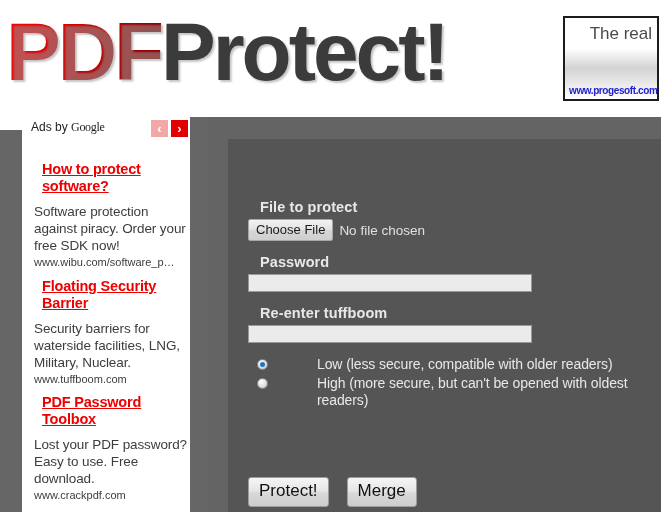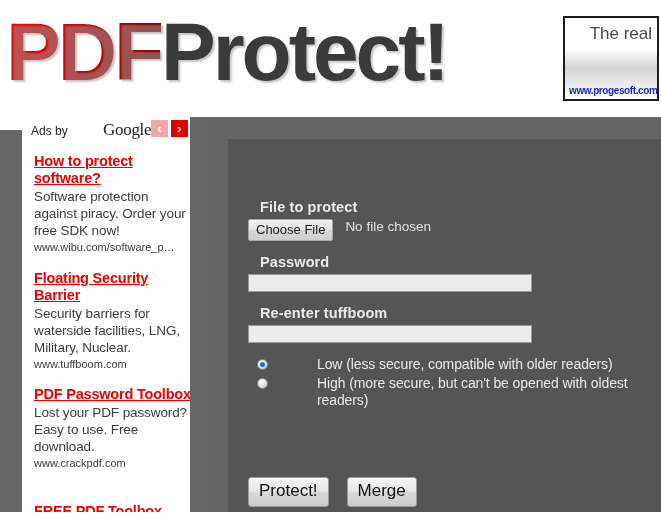--- a/index.html
+++ b/index.html
@@ -116,23 +116,22 @@
   #ads-by-google {
     position: absolute;
     left: 9px;
     top: 3px;
     font-size: 12px;
     color: #222222;
     white-space: nowrap;
   }
   #ads-by-google .g {
     font-family: "Liberation Serif", serif;
-    font-size: 17px;
+    font-size: 12px;
     letter-spacing: -0.3px;
-    margin-left: 32px;
   }
   .arrow-btn {
     position: absolute;
     top: 3px;
     width: 17px;
     height: 17px;
     color: #ffffff;
     font-size: 13px;
     font-weight: bold;
     line-height: 17px;
@@ -157,21 +156,21 @@
     width: 160px;
   }
   .ad-title {
     display: block;
     color: #ee0000;
     font-size: 14.5px;
     font-weight: bold;
     text-decoration: underline;
     line-height: 17px;
     letter-spacing: -0.2px;
-    margin: 0;
+    margin: 8px;
   }
   .ad-desc {
     display: block;
     color: #3d3d3d;
     font-size: 13.5px;
     line-height: 17px;
     margin-top: 1px;
     letter-spacing: -0.1px;
   }
   .ad-url {
@@ -220,22 +219,22 @@
     color: #e8e8e8;
     font-size: 14.5px;
     font-weight: bold;
     margin: 0 0 4px 12px;
     letter-spacing: 0.1px;
   }
   .field-group { margin-bottom: 13px; }
 
   .file-row {
     display: flex;
-    align-items: flex-start;
-    gap: 12px;
+    align-items: center;
+    gap: 6px;
   }
   .choose-file-btn {
     display: inline-block;
     background: linear-gradient(to bottom, #f2f2f2 0%, #e2e2e2 48%, #d6d6d6 52%, #cfcfcf 100%);
     border: 1px solid #a8a8a8;
     border-radius: 2px;
     color: #1a1a1a;
     font-size: 13px;
     padding: 2px 7px 3px 7px;
     font-family: "Liberation Sans", sans-serif;

